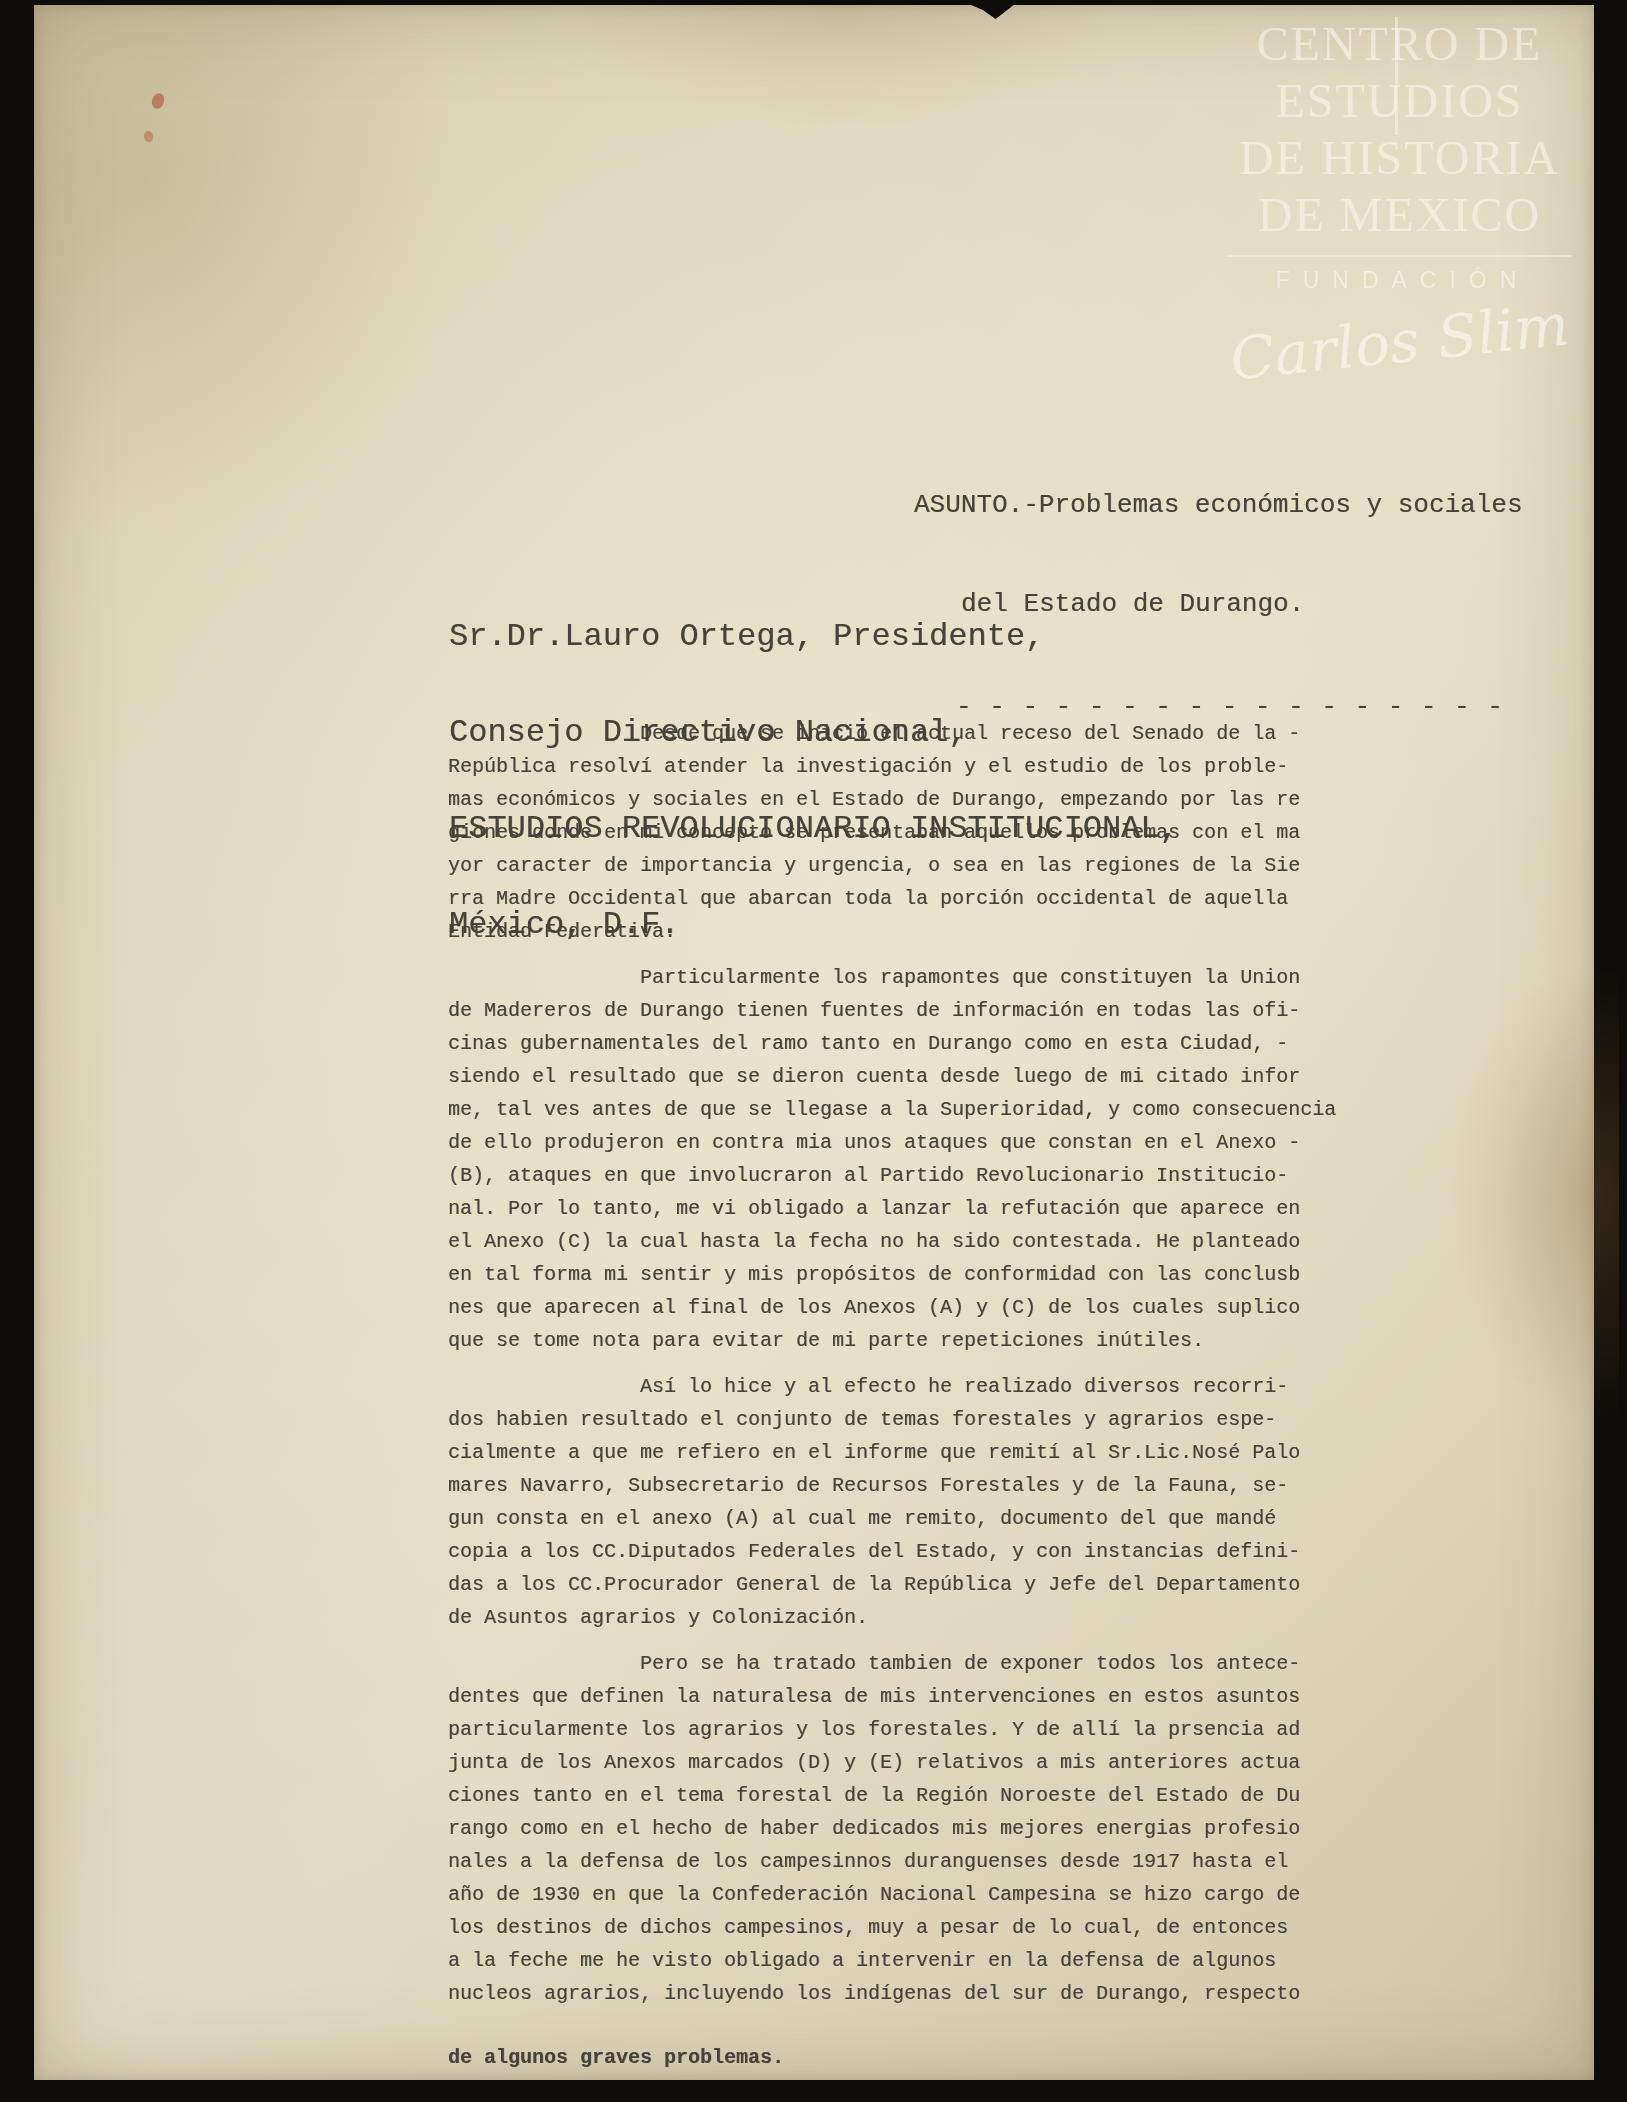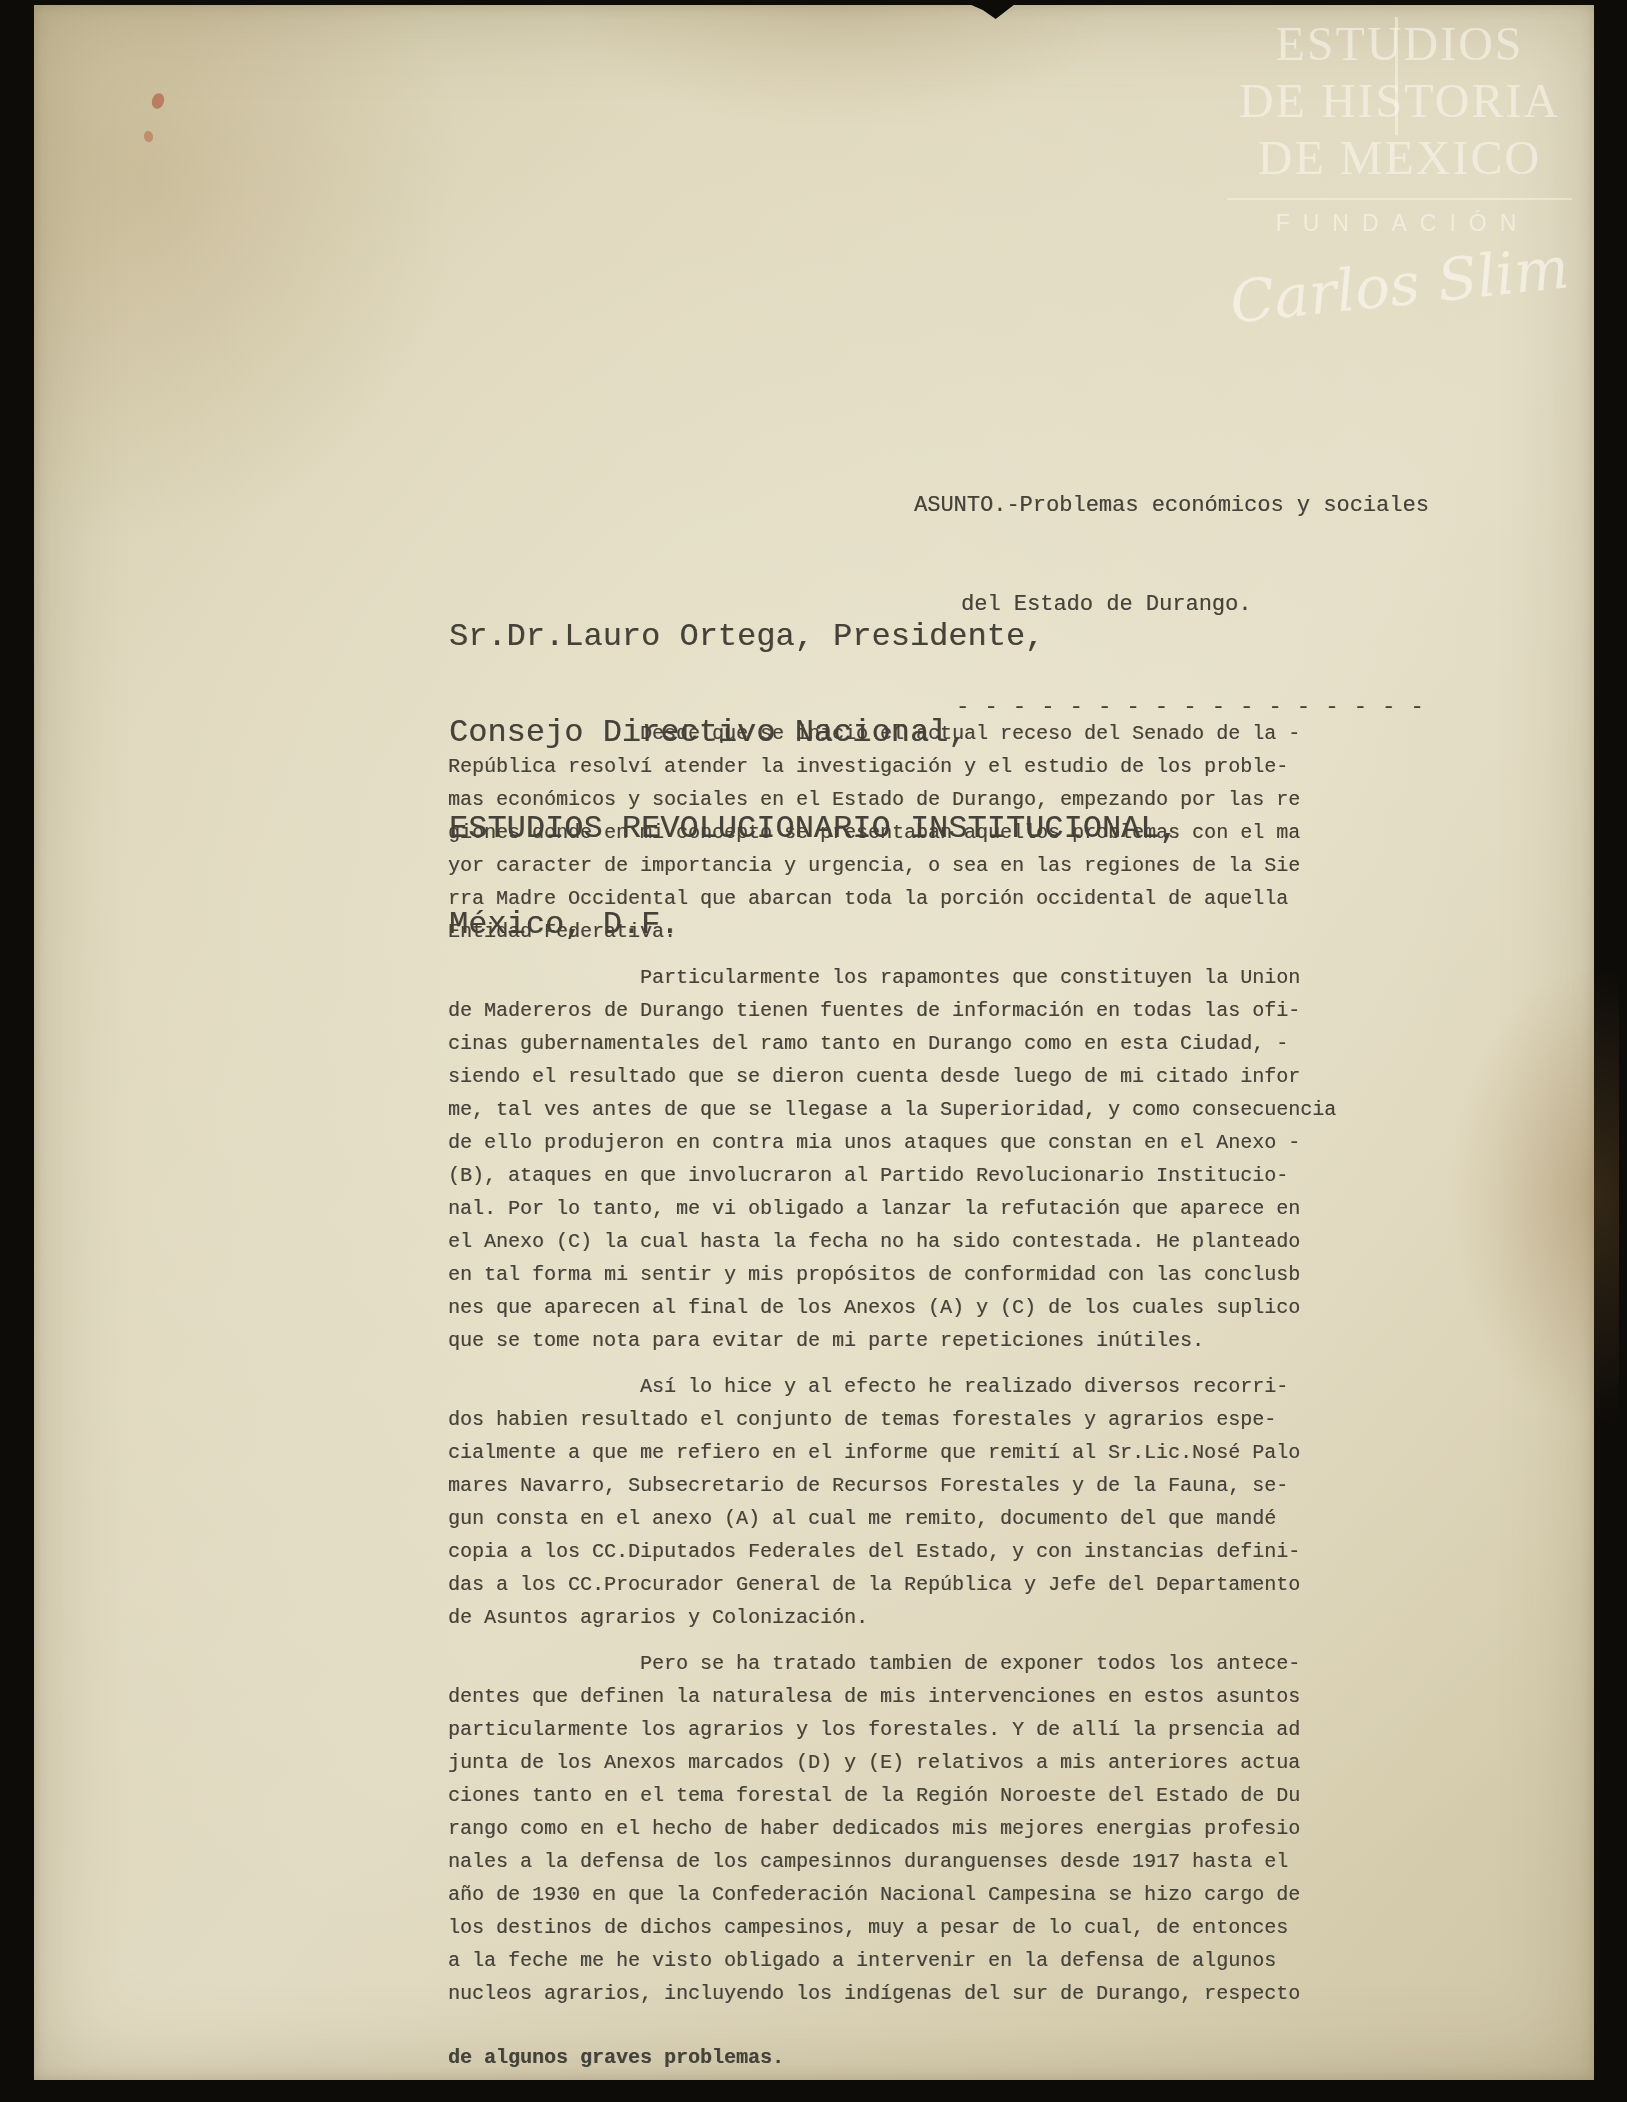--- a/index.html
+++ b/index.html
@@ -90,21 +90,21 @@
     color: rgba(250,247,238,0.66);
     white-space: nowrap;
   }
 
   
   .typed { color: #45423a; text-shadow: 0.4px 0.4px 0 rgba(58,55,46,0.45); }
 
   .subject {
     position: absolute;
     left: 880px; top: 418px;
-    font-size: 22px;
+    font-size: 26px;
     line-height: 33px;
     white-space: pre;
   }
   .subject-indent { margin-left: 47px; }
   .subject-dashes { margin-left: 42px; margin-top: 4px; letter-spacing: 1px; }
 
   .recipient {
     position: absolute;
     left: 415px; top: 552px;
     font-size: 32px;
@@ -132,20 +132,21 @@
 
   <div class="stain stain-topleft"></div>
   <div class="stain stain-right"></div>
   <div class="stain stain-topcenter"></div>
   <div class="speck speck-1"></div>
   <div class="speck speck-2"></div>
   <div class="tear-top"></div>
 
   <div class="watermark">
     <div class="wm-bar"></div>
+    <div class="wm-line">CENTRO DE</div>
     <div class="wm-line">ESTUDIOS</div>
     <div class="wm-line">DE HISTORIA</div>
     <div class="wm-line">DE MEXICO</div>
     <hr class="wm-divider">
     <div class="wm-foundation">FUNDACIÓN</div>
     <div class="wm-signature">Carlos Slim</div>
   </div>
 
   <div class="subject typed">
     <div class="subject-line">ASUNTO.-Problemas económicos y sociales</div>

